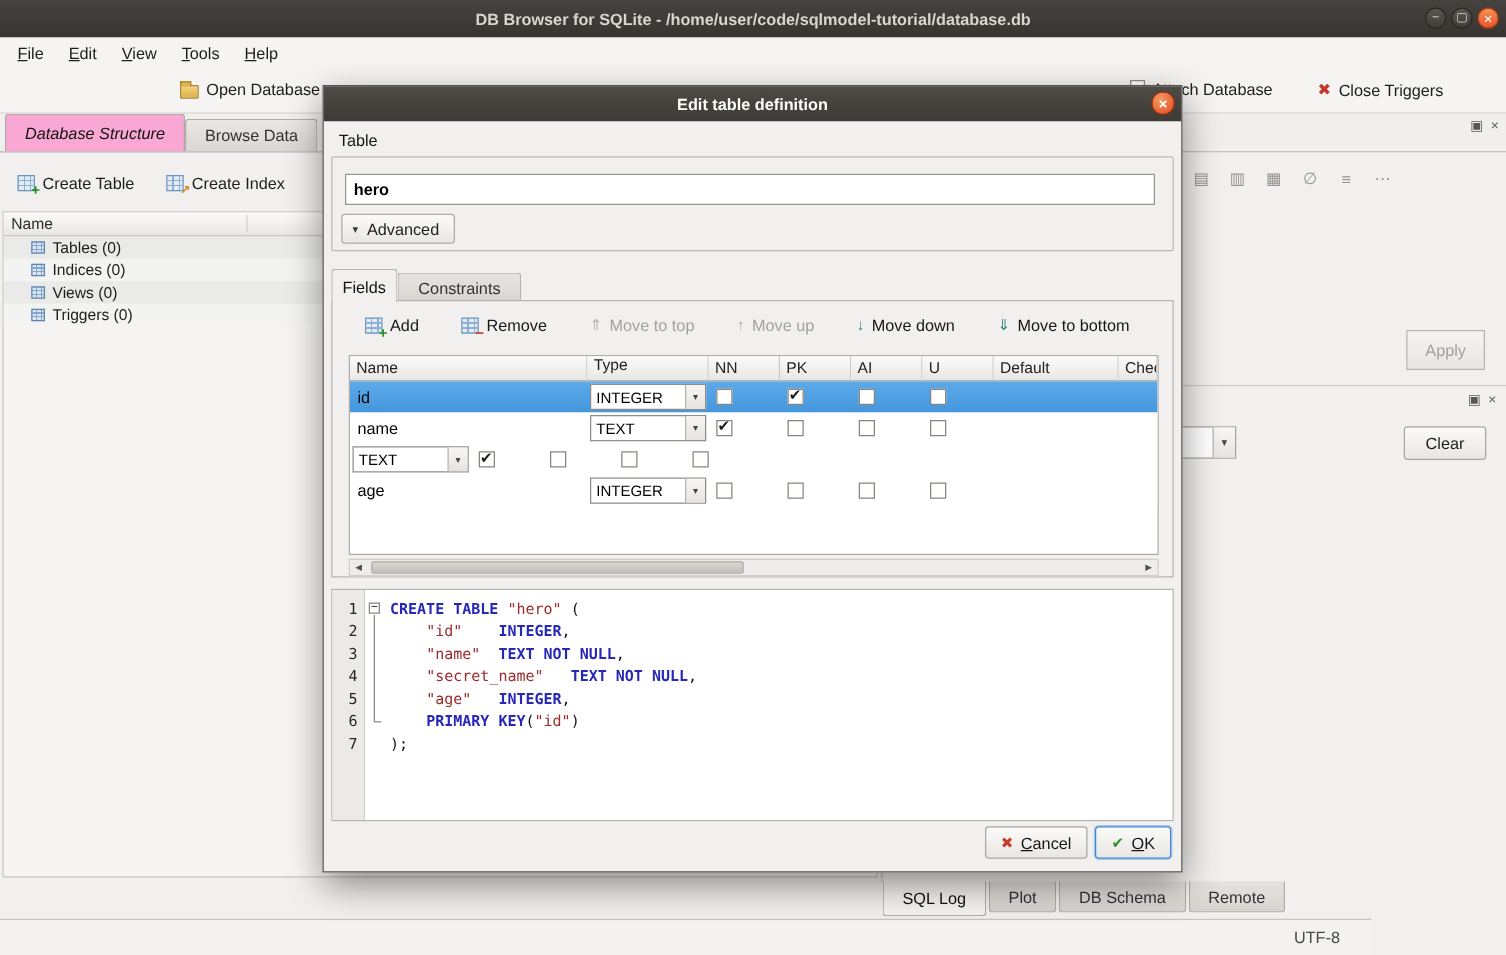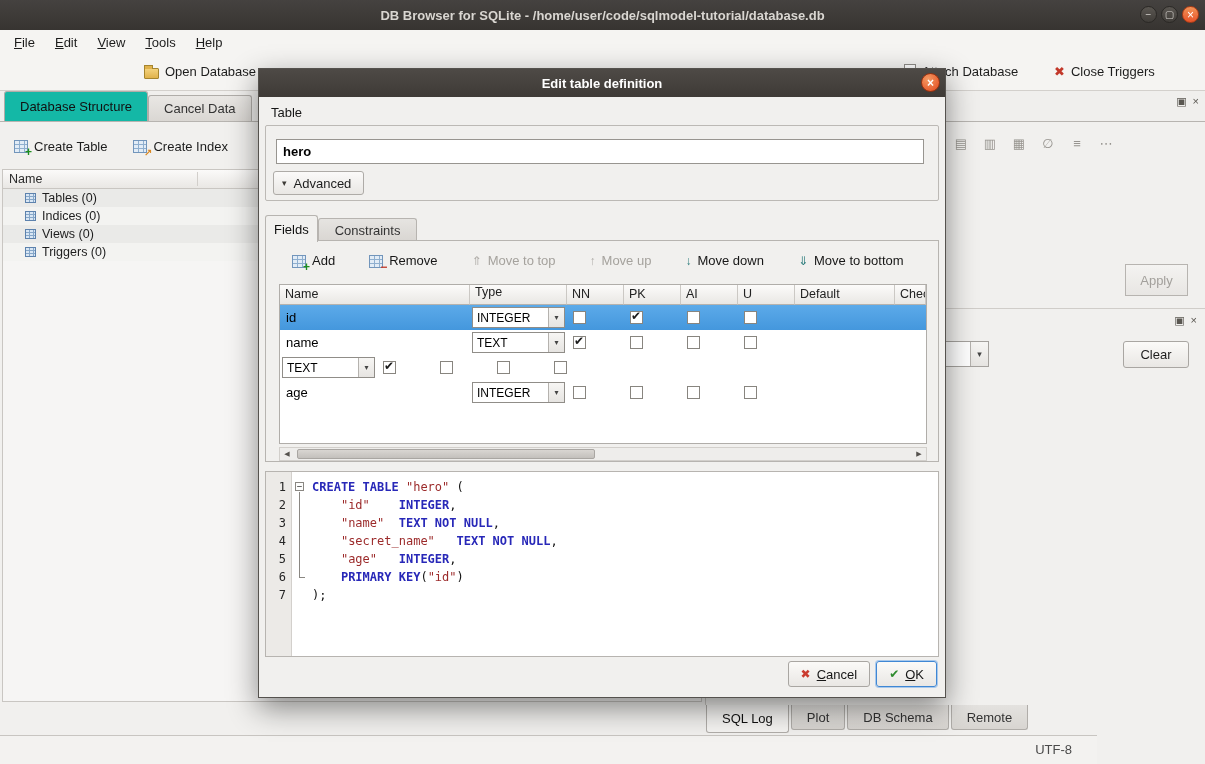--- a/index.html
+++ b/index.html
@@ -24,21 +24,21 @@
   .tbbtn { position:absolute; top:5px; display:flex; align-items:center; gap:6px; font-size:13px; color:#1d1d1d; padding:4px 6px; }
   .icon-doc { width:12px; height:15px; background:#fff; border:1px solid #8f8c88; position:relative; display:inline-block; }
   .icon-doc::after { content:"+"; position:absolute; right:-5px; bottom:-6px; color:#1f8f1f; font-weight:bold; font-size:12px; }
   .icon-doc.plain::after { content:""; }
   .icon-folder { width:15px; height:11px; background:linear-gradient(#f3d27c,#e0b24c); border:1px solid #a5852e; border-radius:1px; position:relative; display:inline-block; margin-top:3px;}
   .icon-folder::before { content:""; position:absolute; top:-4px; left:-1px; width:7px; height:3px; background:#e0b24c; border:1px solid #a5852e; border-bottom:none; }
   .icon-x { color:#c2382a; font-size:13px; font-weight:bold; }
 
   
   .tabbar { position:absolute; left:0; top:91px; width:1205px; height:31px; background:#f0efed; border-bottom:1px solid #b7b4b0; display:flex; align-items:flex-end; padding-left:4px; }
-  .tab-active { height:30px; background:#14b8a6; border:1px solid #b0ada9; border-bottom:none; border-radius:3px 3px 0 0; padding:0 15px; display:flex; align-items:center; font-size:13px; color:#111;}
+  .tab-active { height:30px; background:#f9a8d4; border:1px solid #b0ada9; border-bottom:none; border-radius:3px 3px 0 0; padding:0 15px; display:flex; align-items:center; font-size:13px; color:#111;font-style:italic;}
   .tab-idle { height:26px; background:linear-gradient(#e9e7e4,#dad7d3); border:1px solid #b0ada9; border-bottom:none; border-radius:3px 3px 0 0; padding:0 15px; display:flex; align-items:center; font-size:13px; color:#333;}
   .corner-icons { position:absolute; right:6px; top:5px; display:flex; gap:6px; }
   .ci { font-size:11px; color:#5a5751; line-height:1; }
 
   
   .create-row { position:absolute; left:0; top:128px; width:704px; height:36px; display:flex; gap:14px; padding-left:8px; align-items:center; }
   .flatbtn { display:inline-flex; align-items:center; gap:6px; font-size:13px; color:#1d1d1d; padding:4px 6px; background:transparent; border:none; font-family:inherit;}
   .icon-grid { width:14px; height:13px; border:1px solid #7295bb; background-color:#e2ecf6;
     background-image:repeating-linear-gradient(to right, transparent 0 4px, #8fafcf 4px 5px),
                      repeating-linear-gradient(to bottom, transparent 0 3px, #8fafcf 3px 4px);
@@ -95,21 +95,21 @@
   .adv-arrow { font-size:9px; color:#3d3a36; }
 
   .dlg-tabs { position:absolute; left:6px; top:145px; height:27px; display:flex; align-items:flex-end; }
   .dtab-active { height:27px; background:#f1f0ee; border:1px solid #b7b4b0; border-bottom:none; border-radius:3px 3px 0 0;
     padding:0 8px; display:flex; align-items:center; font-size:13px; color:#111; position:relative; z-index:2; top:1px;}
   .dtab-idle { height:23px; background:linear-gradient(#e6e4e1,#d9d6d2); border:1px solid #b7b4b0; border-bottom:none; border-radius:3px 3px 0 0;
     padding:0 16px; display:flex; align-items:center; font-size:13px; color:#333;}
 
   .frame2 { position:absolute; left:6px; top:171px; width:674px; height:222px; border:1px solid #b7b4b0; background:#f1f0ee; }
   .ftoolbar { position:absolute; left:0; top:0; right:0; height:38px; display:flex; align-items:center; gap:26px; padding-left:22px; }
-  .fbtn { display:inline-flex; align-items:flex-end; gap:6px; font-size:13px; color:#171717; background:transparent; border:none; padding:2px 4px; font-family:inherit;}
+  .fbtn { display:inline-flex; align-items:center; gap:6px; font-size:13px; color:#171717; background:transparent; border:none; padding:2px 4px; font-family:inherit;}
   .fbtn.dis { color:#a5a29d; }
   .mvicon { font-size:12px; color:#2e7d7d; }
   .fbtn.dis .mvicon { color:#b0ada9; }
 
   .grid { position:absolute; left:13px; top:43px; width:648px; height:160px; background:#fff; border:1px solid #b0ada9; overflow:hidden; }
   .grid-header { display:flex; height:20px; }
   .gh { background:linear-gradient(#fcfbfa,#e9e7e4); border-right:1px solid #cbc8c4; border-bottom:1px solid #b5b2ae;
     font-size:12.5px; color:#222; padding:2px 0 0 5px; overflow:hidden; white-space:nowrap; }
   .grid-row { display:flex; height:25px; background:#fff; }
   .grid-row.sel { background:linear-gradient(#5caae9,#4497dd); }
@@ -196,21 +196,21 @@
       <span class="icon-x">✖</span>
       <span>Close Triggers</span>
     </div>
   </div>
 
   <div class="tabbar">
     <div class="tab-active">
       <span>Database Structure</span>
     </div>
     <div class="tab-idle">
-      <span>Cancel Data</span>
+      <span>Browse Data</span>
     </div>
     <div class="corner-icons">
       <span class="ci">▣</span>
       <span class="ci">×</span>
     </div>
   </div>
 
   <div class="create-row">
     <button class="flatbtn">
       <span class="icon-grid add"></span>

